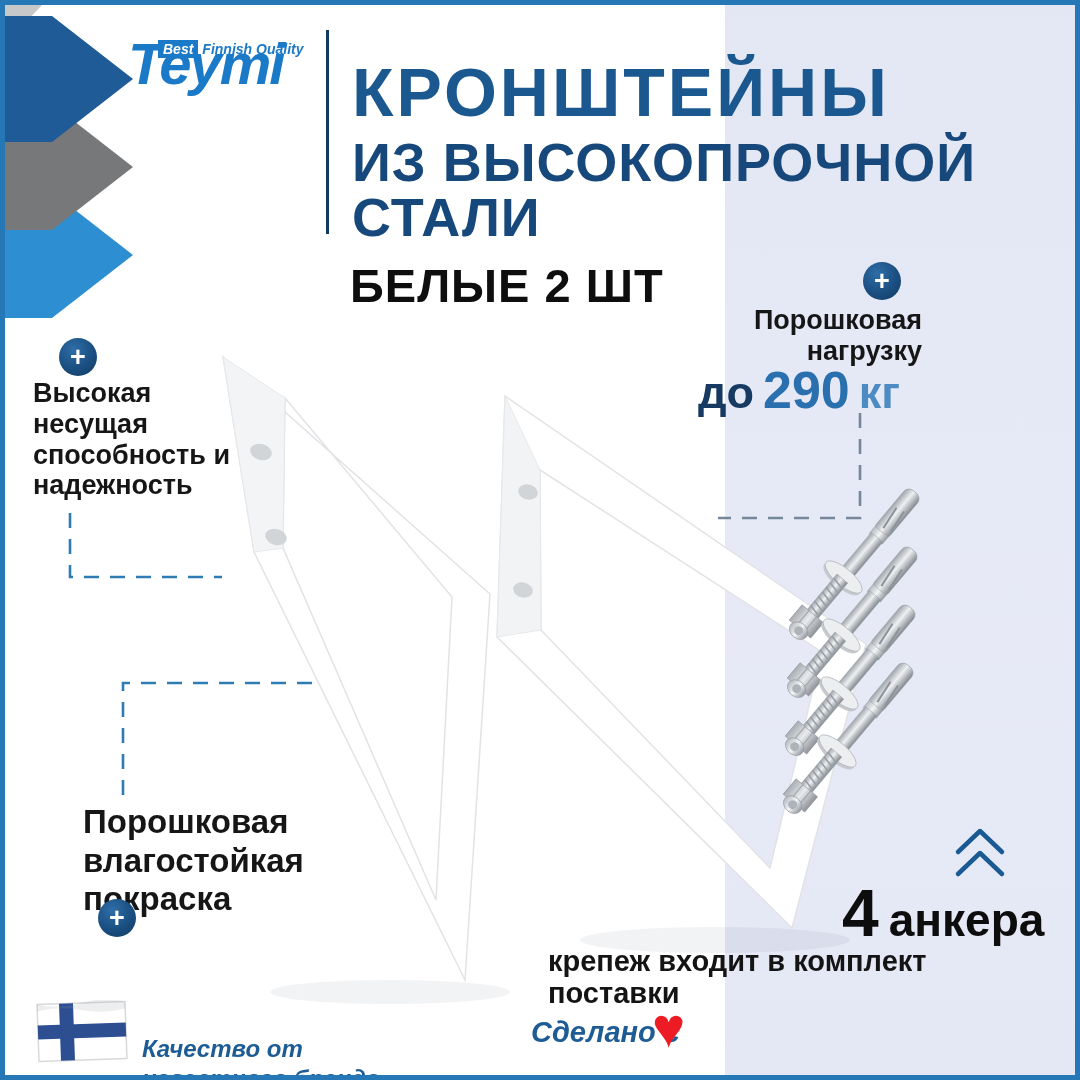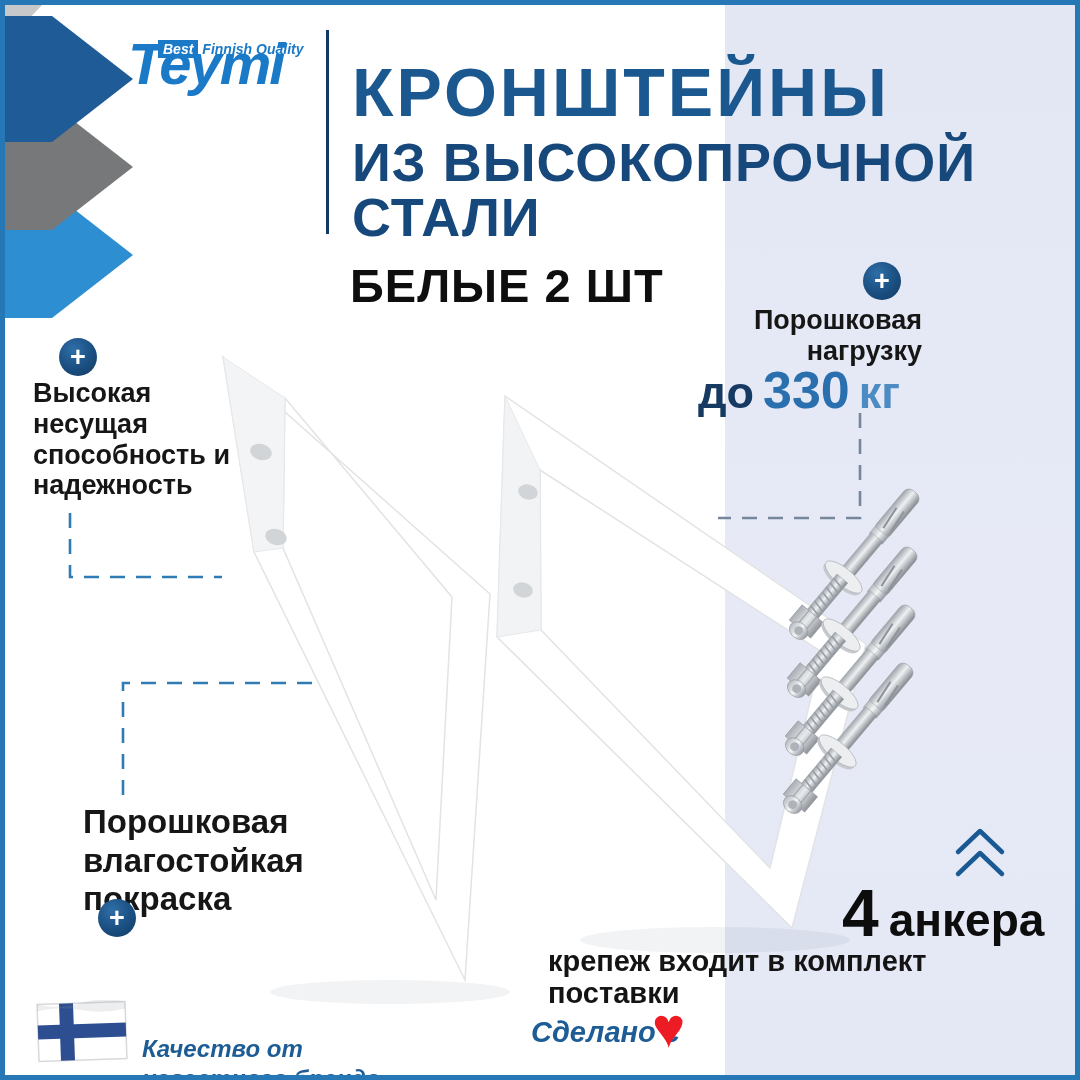--- a/index.html
+++ b/index.html
@@ -173,21 +173,21 @@
   <div class="txt h-line2">ИЗ ВЫСОКОПРОЧНОЙ</div>
   <div class="txt h-variant">БЕЛЫЕ 2 ШТ</div>
 
   <div class="plus-badge plus-3">
     <span>+</span>
   </div>
   <div class="txt load-label preline">Порошковая
 нагрузку</div>
   <div class="txt load-value">
     <span class="load-prefix">до</span>
-    <span class="load-num">330</span>
+    <span class="load-num">290</span>
     <span class="load-unit">кг</span>
   </div>
 
   <div class="plus-badge plus-1">
     <span>+</span>
   </div>
   <div class="txt feat-strength preline">Высокая
 несущая
 способность и
 надежность</div>

